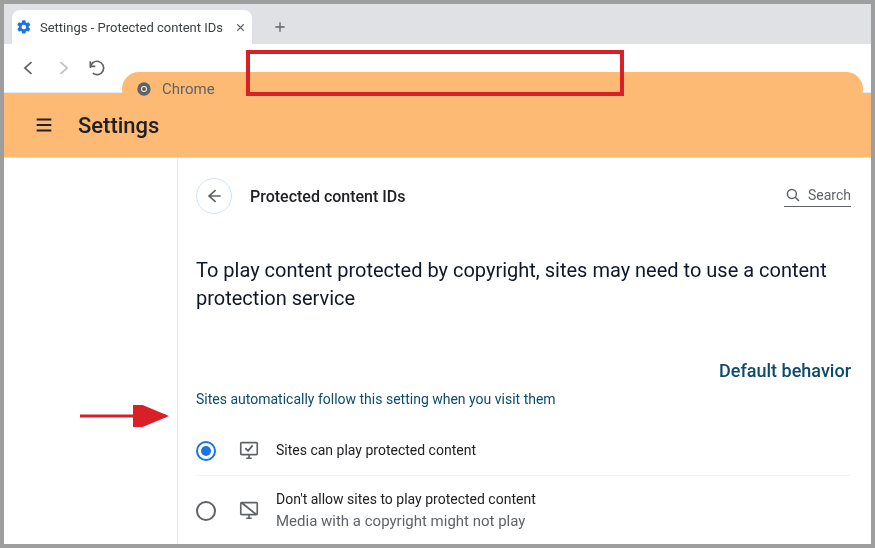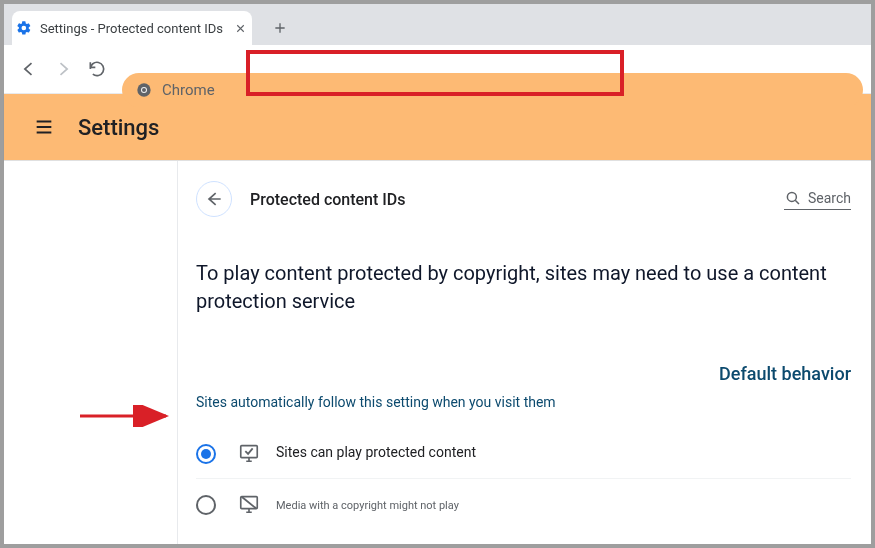--- a/index.html
+++ b/index.html
@@ -112,21 +112,21 @@
   .section-title { font-size:18px; font-weight:500; color:#0c4a6e; margin-bottom: 10px; text-align: right;}
   .section-sub { font-size:14px; color:#0c4a6e; margin-bottom: 18px;}
   .option-row { display:flex; align-items:center; padding: 14px 0; border-bottom:1px solid #f1f3f4;}
   .option-row:last-child { border-bottom:none;}
   .radio { width:20px; height:20px; border:2px solid #5f6368; border-radius:50%; margin-right:22px; flex-shrink:0; display:flex; align-items:center; justify-content:center; cursor:pointer; margin-top:1px;}
   .radio.checked { border-color:#1a73e8; }
   .radio.checked .dot { width:10px; height:10px; border-radius:50%; background:#1a73e8;}
   .option-icon { width:22px; height:22px; margin-right:16px; flex-shrink:0; display:flex; align-items:center; justify-content:center; color:#5f6368; margin-top:0px;}
   .option-icon svg { width:22px; height:22px; }
   .option-text .primary { font-size:14px; color:#202124; line-height:1.4;}
-  .option-text .secondary { font-size:11px; color:#5f6368; margin-top:2px;}
+  .option-text .secondary { font-size:15px; color:#5f6368; margin-top:2px;}
   
   .arrow-annot {
     position:absolute;
     left: 78px;
     top: 405px;
     width: 100px;
     height: 22px;
     pointer-events:none;
     z-index: 60;
   }
@@ -240,20 +240,21 @@
       <div class="option-row">
         <div class="radio"></div>
         <div class="option-icon">
           <svg viewBox="0 0 24 24" fill="none" stroke="#5f6368" stroke-width="1.8">
             <rect x="3" y="4" width="18" height="13" rx="1"></rect>
             <path d="M9 21 H15 M12 17 V21"></path>
             <path d="M4 4 L20 17" stroke-width="2"></path>
           </svg>
         </div>
         <div class="option-text">
+          <div class="primary">Don't allow sites to play protected content</div>
           <div class="secondary">Media with a copyright might not play</div>
         </div>
       </div>
 
     </div>
   </div>
 
 </div>
 
 <div class="red-box" style="left:246px; top:50px; width:378px; height:46px;"></div>

